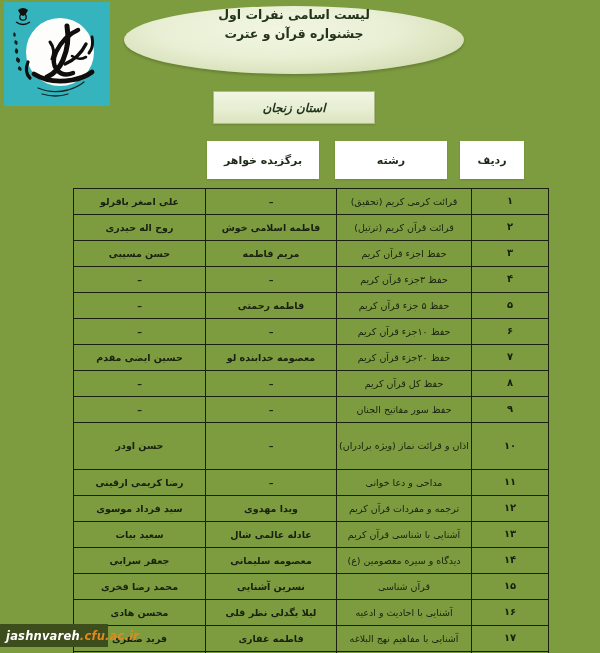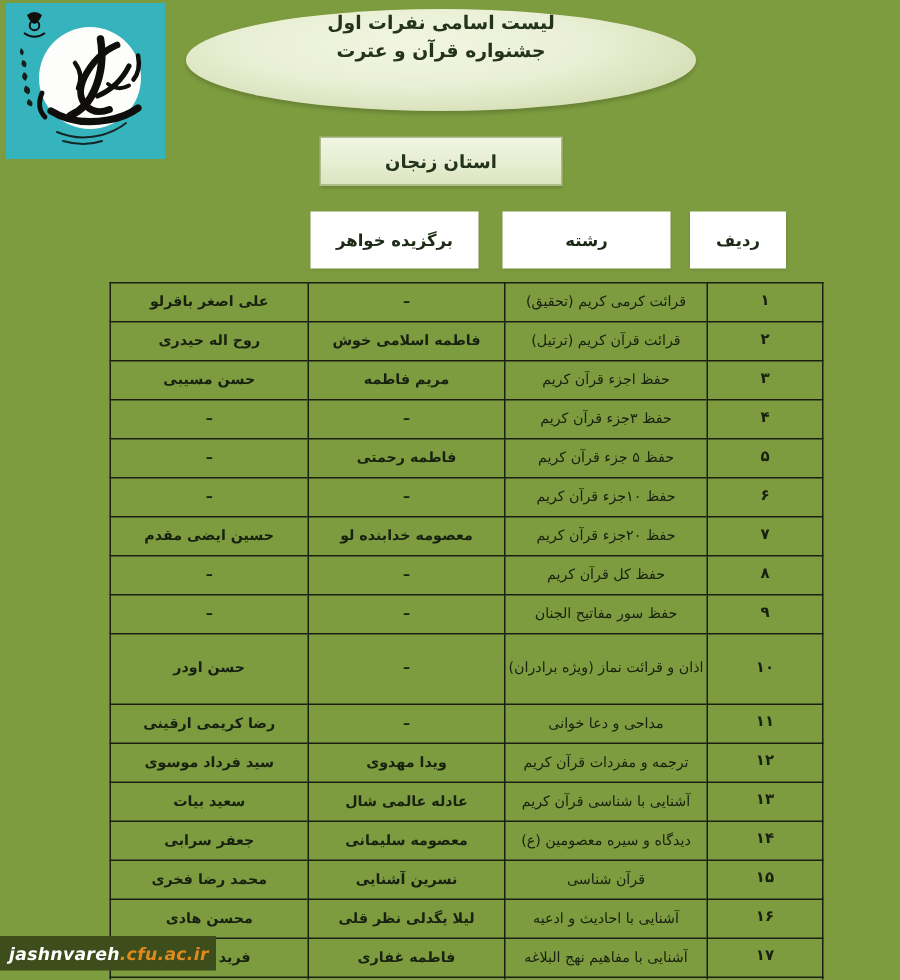--- a/index.html
+++ b/index.html
@@ -54,20 +54,21 @@
     left: 213px;
     top: 91px;
     width: 160px;
     height: 31px;
     background: linear-gradient(180deg, #f1f5e3 0%, #e7eed2 55%, #dbe4bf 100%);
     border: 1px solid #aebb8c;
     box-shadow: 0 1px 2px rgba(0,0,0,0.15);
     display: flex;
     align-items: center;
     justify-content: center;
+    font-style: italic;
   }
   #province-box .ptext {
     color: #23331c;
     font-size: 12px;
     font-weight: bold;
     letter-spacing: 1px;
     white-space: nowrap;
   }
 
   
@@ -137,21 +138,21 @@
   #data-table td.cell-reshte { width: 130px; font-weight: normal; }
   #data-table td.cell-sis    { width: 126px; }
   #data-table td.cell-bro    { width: 127px; }
   #data-table tr.tall td { height: 44px; }
 
   
   #footer-bar {
     position: absolute;
     left: 0;
     bottom: 6px;
-    width: 144px;
+    width: 108px;
     height: 23px;
     background: #3d4d1b;
     display: flex;
     align-items: center;
     padding-left: 6px;
     box-sizing: border-box;
     direction: ltr;
   }
   #footer-bar .fname {
     color: #ffffff;

